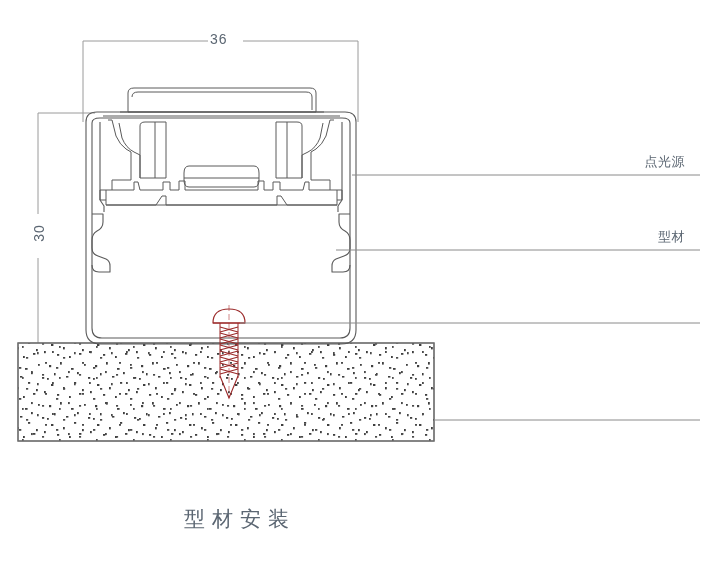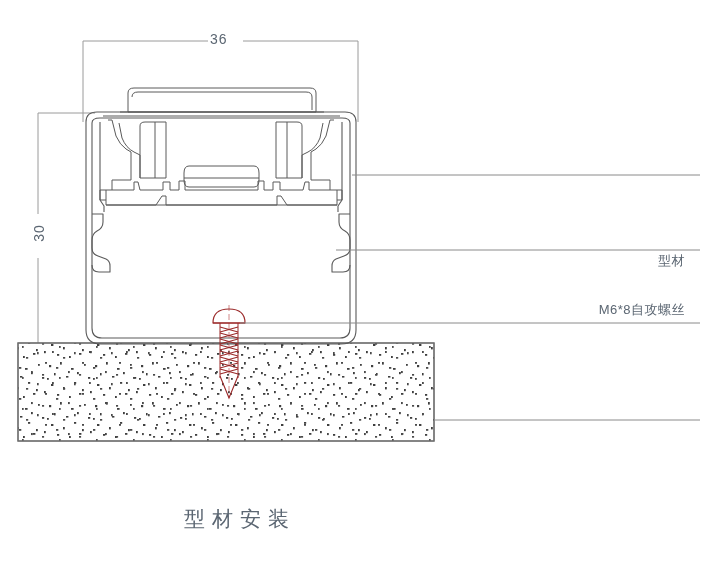--- a/index.html
+++ b/index.html
@@ -310,21 +310,21 @@
       <line x1="240" y1="323" x2="700" y2="323"></line>
       <line x1="434" y1="420" x2="700" y2="420"></line>
     </g>
 
   </svg>
 
   <div class="dim-txt" id="dim-h-text" style="left:210px;top:31px;">36</div>
 
   <div class="dim-txt" id="dim-v-text" style="left:30px;top:225px;width:18px;text-align:center;">30</div>
 
-
-  <div class="lbl" style="left:500px;top:228px;width:185px;margin-top:24px;">型材</div>
-
-  <div class="lbl" style="left:480px;top:301px;width:205px;">M6*8自攻螺丝</div>
+  <div class="lbl" style="left:500px;top:153px;width:185px;">点光源</div>
+
+  <div class="lbl" style="left:500px;top:228px;width:185px;">型材</div>
+
 
 
   <div id="caption">型材安装</div>
 
 </div>
 
 </body></html>

